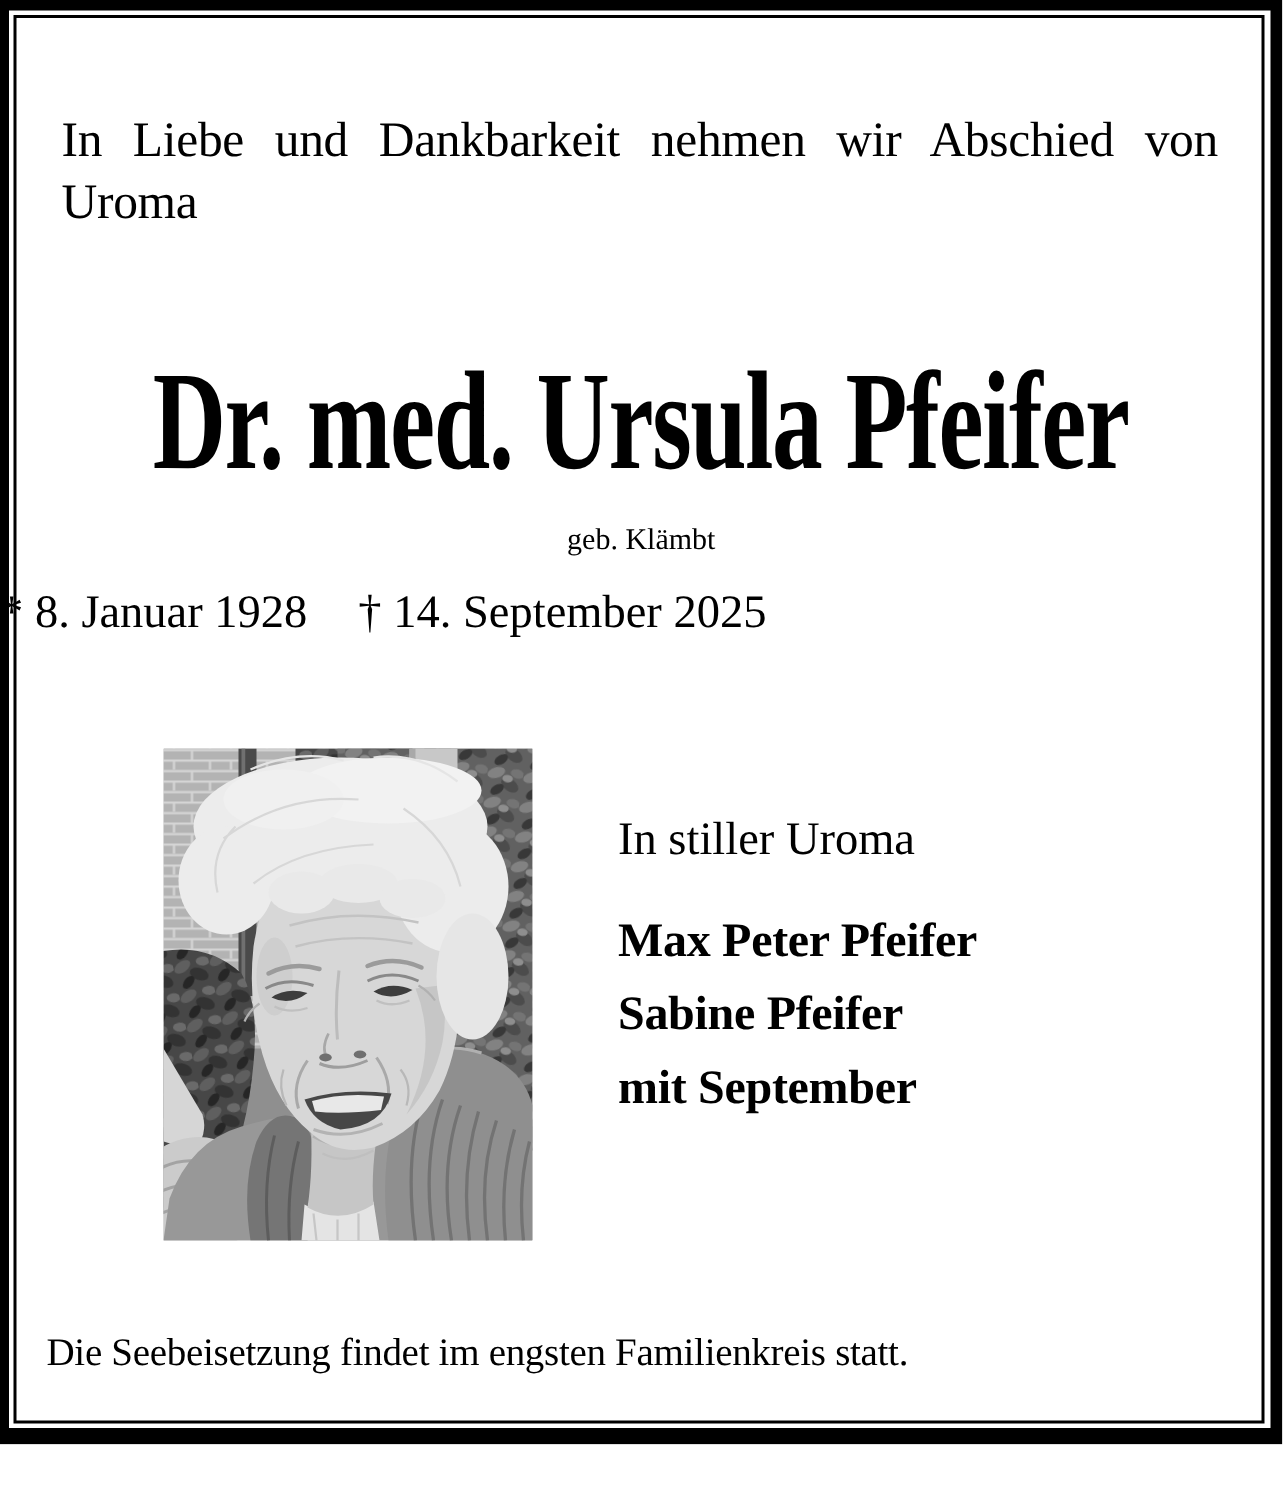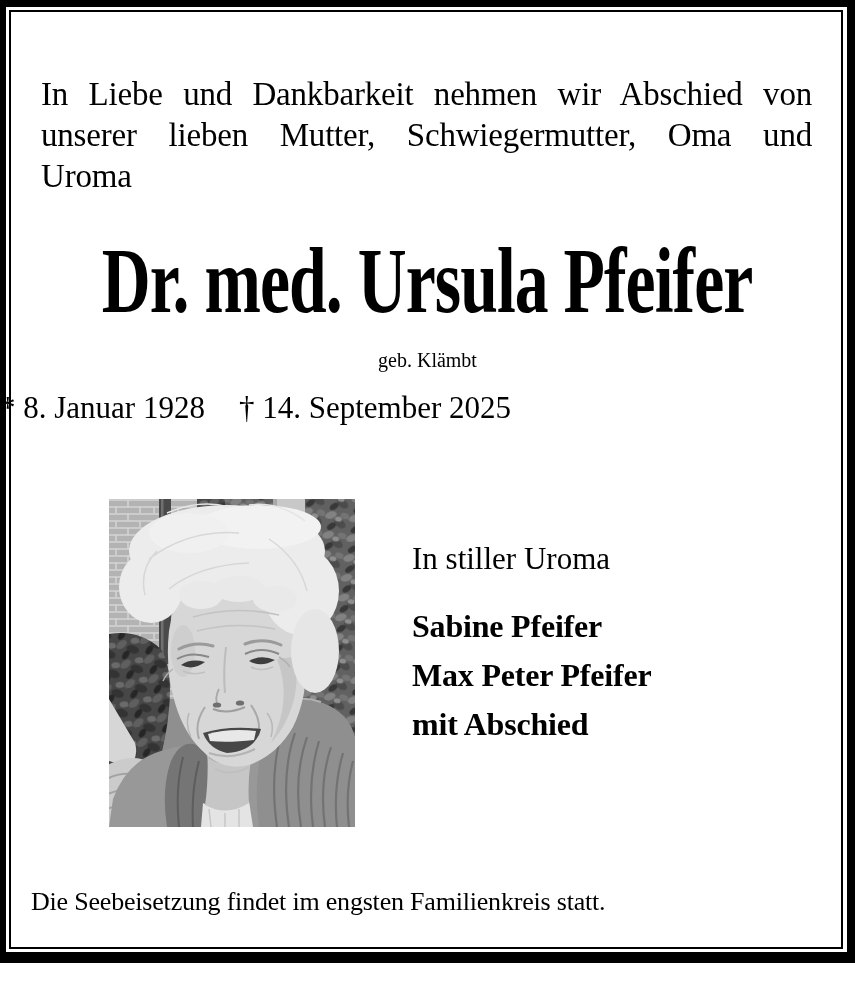--- a/index.html
+++ b/index.html
@@ -29,21 +29,20 @@
 </head>
 <body>
 
 <div class="page">
 
   <div class="frame-outer"></div>
   <div class="frame-inner"></div>
 
   <div class="abs intro">
     <span class="intro-line j">In Liebe und Dankbarkeit nehmen wir Abschied von</span>
-    <span class="intro-line j">unserer lieben Mutter, Schwiegermutter, Oma und</span>
     <span class="intro-line">Uroma</span>
   </div>
 
   <h1 class="abs name">
     <span class="stretch">Dr. med. Ursula Pfeifer</span>
   </h1>
 
   <div class="abs maiden">geb. Klämbt</div>
 
   <div class="abs dates">
@@ -140,21 +139,21 @@
       <path d="M99 235 Q120 229 147 232 L145 241 Q119 244 101 242 Z" fill="#e8e8e8"></path>
       <path d="M100 254 Q122 262 146 250" stroke="#b3b3b3" stroke-width="2" fill="none"></path>
       <path d="M106 270 Q122 278 140 268" stroke="#bfbfbf" stroke-width="1.5" fill="none"></path>
       <path d="M80 214 Q76 226 82 238 M158 214 Q166 224 162 238" stroke="#b8b8b8" stroke-width="1.5" fill="none"></path>
     </svg>
   </div>
 
   <div class="abs mourning">
     <div class="mourning-heading">In stiller Uroma</div>
     <div class="mourners">
+      <div class="mourner">Max Peter Pfeifer</div>
       <div class="mourner">Sabine Pfeifer</div>
-      <div class="mourner">Max Peter Pfeifer</div>
-      <div class="mourner">mit Abschied</div>
+      <div class="mourner">mit September</div>
     </div>
   </div>
 
   <div class="abs closing">Die Seebeisetzung findet im engsten Familienkreis statt.</div>
 
 </div>
 
 </body></html>

